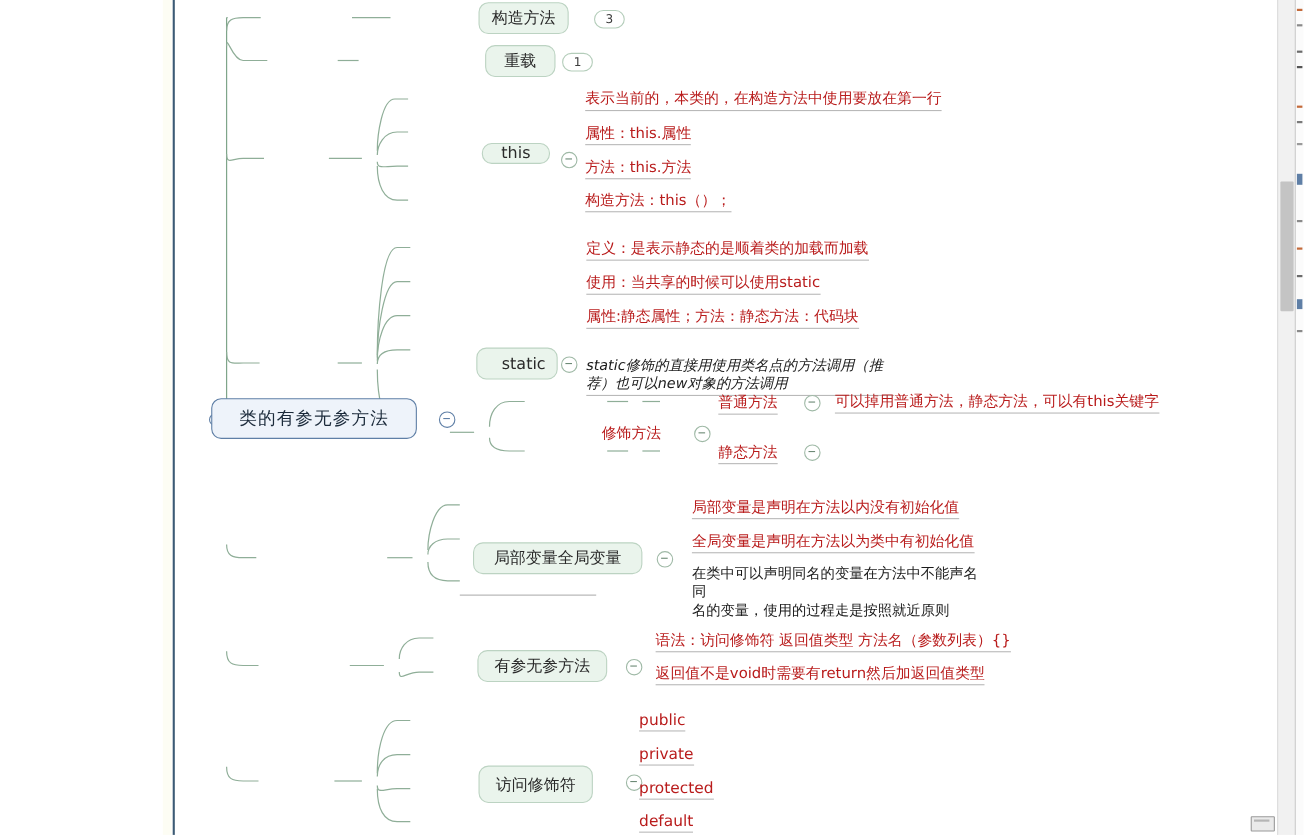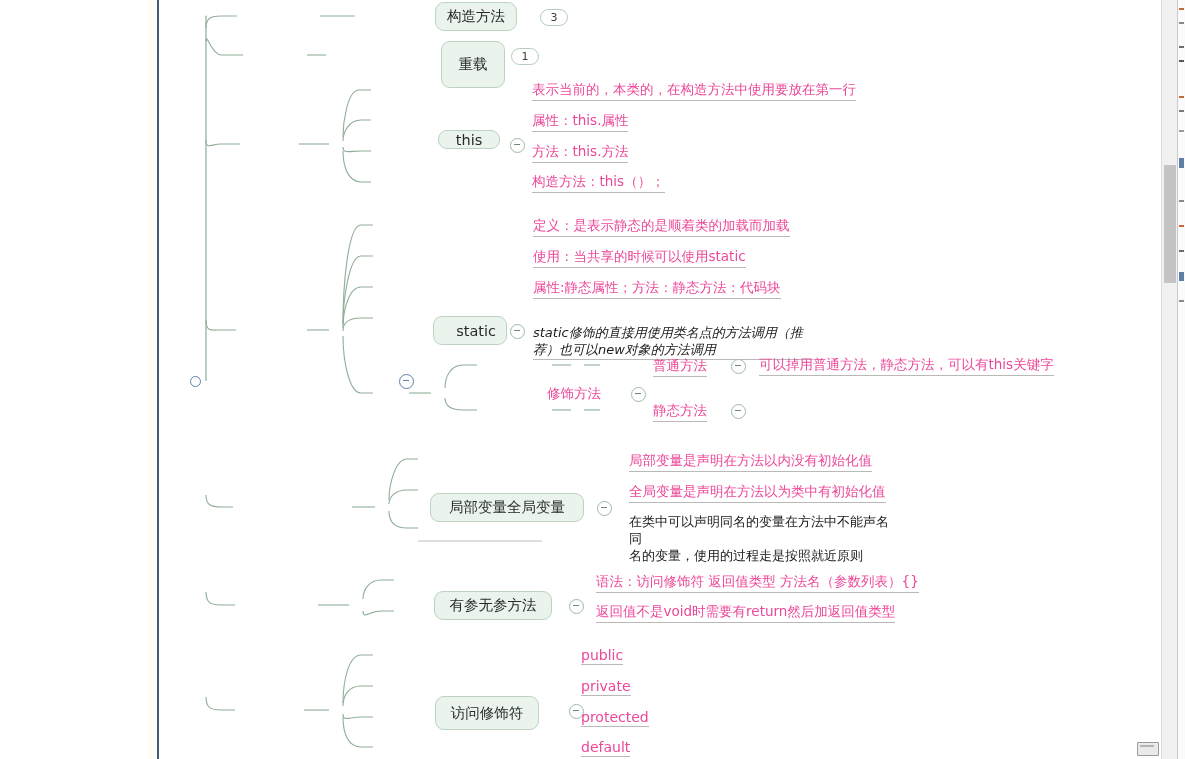--- a/index.html
+++ b/index.html
@@ -100,21 +100,21 @@
     font-size: 13px;
     line-height: 17px;
     white-space: pre-line;
     padding-bottom: 1px;
   }
   .node-text.ul {
     border-bottom: 1px solid #b9b9b9;
   }
   .node-plain {
     position: absolute;
-    color: #ec4899;
+    color: #b91c1c;
     font-size: 13.5px;
     white-space: nowrap;
     padding-bottom: 1px;
   }
   .node-plain.ul { border-bottom: 1px solid #b9b9b9; }
 
   
   .badge {
     position: absolute;
     display: flex; align-items: center; justify-content: center;
@@ -224,30 +224,33 @@
 
         <path d="M 145 710 L 170 710"></path>
         <path d="M 184 703 C 184 680 190 655 202 655 L 214 655"></path>
         <path d="M 184 706 C 184 695 190 686 202 686 L 214 686"></path>
         <path d="M 184 714 C 184 722 190 717 202 717 L 214 717"></path>
         <path d="M 184 717 C 184 735 190 747 202 747 L 214 747"></path>
       </g>
     </svg>
 
     <div class="rootdot" style="left:31px; top:376px;"></div>
+    <div class="node node-root" style="left:33px; top:362px; width:187px; height:37px;">
+      <span>类的有参无参方法</span>
+    </div>
     <div class="toggle-blue" style="left:240px; top:374px;"></div>
 
     <div class="node node-green" style="left:276px; top:2px; width:82px; height:29px;">
       <span>构造方法</span>
     </div>
     <div class="badge" style="left:381px; top:9px;">
       <span>3</span>
     </div>
 
-    <div class="node node-green" style="left:282px; top:41px; width:64px; height:47px;">
+    <div class="node node-green" style="left:282px; top:41px; width:64px; height:29px;">
       <span>重载</span>
     </div>
     <div class="badge" style="left:352px; top:48px;">
       <span>1</span>
     </div>
 
     <div class="node node-green" style="left:279px; top:130px; width:62px; height:19px;">
       <span>this</span>
     </div>
     <div class="toggle" style="left:351px; top:138px;"></div>

